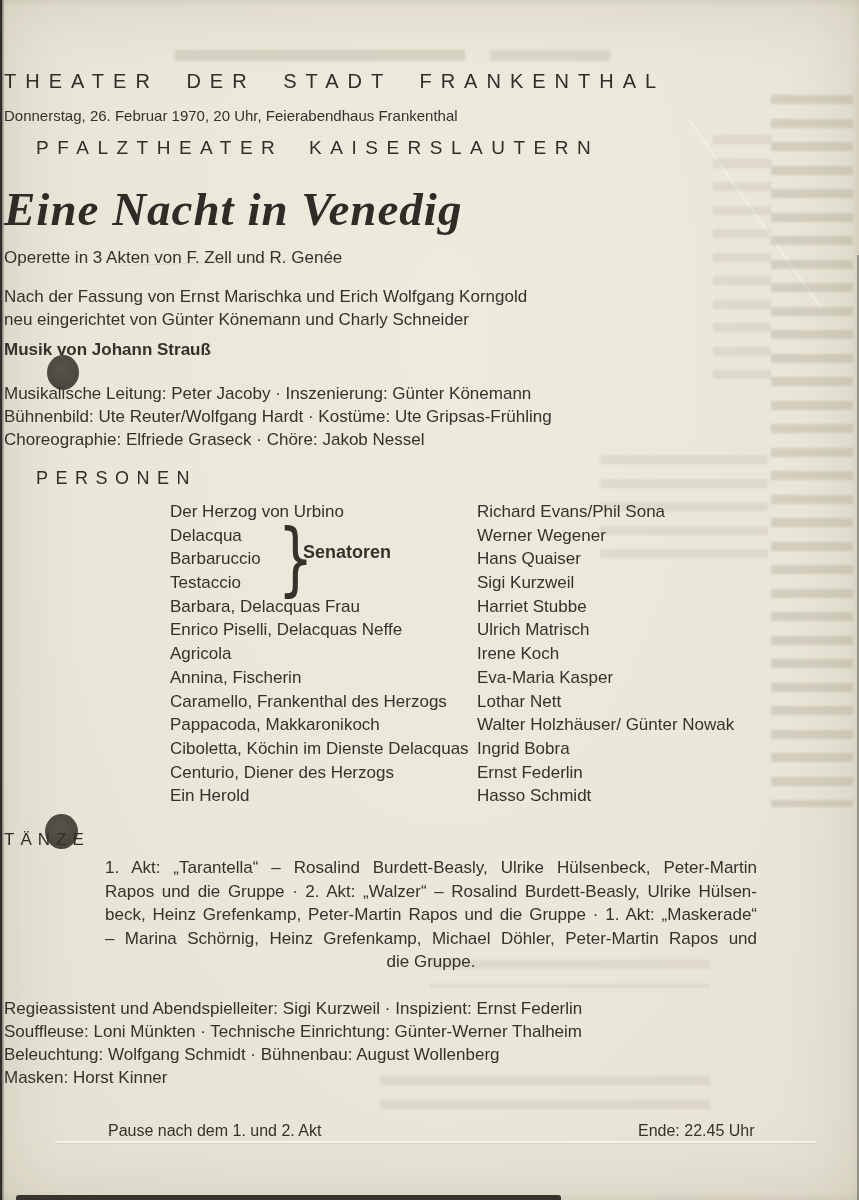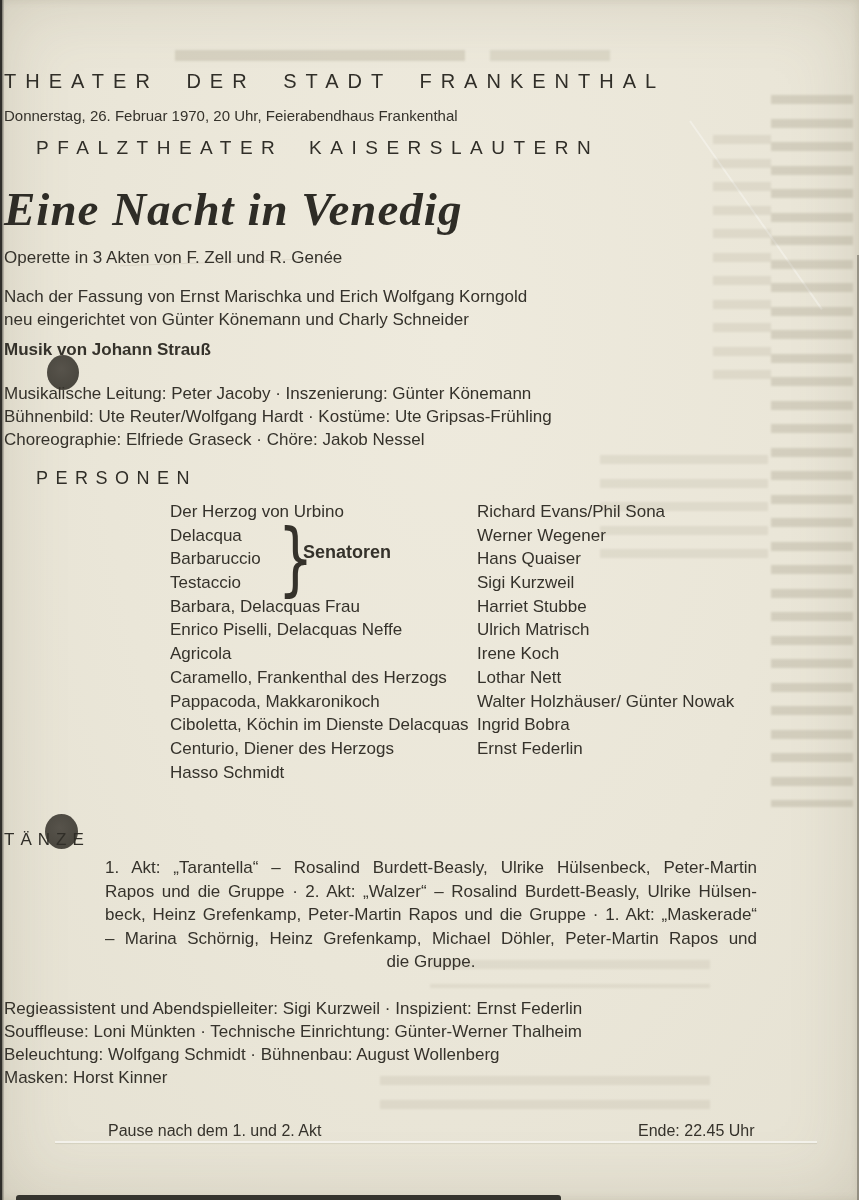--- a/index.html
+++ b/index.html
@@ -133,36 +133,41 @@
     </div>
     <div class="prow">
       <span class="role">Enrico Piselli, Delacquas Neffe</span>
       <span class="cast">Ulrich Matrisch</span>
     </div>
     <div class="prow">
       <span class="role">Agricola</span>
       <span class="cast">Irene Koch</span>
     </div>
     <div class="prow">
+      <span class="role">Annina, Fischerin</span>
+      <span class="cast">Eva-Maria Kasper</span>
+    </div>
+    <div class="prow">
       <span class="role">Caramello, Frankenthal des Herzogs</span>
       <span class="cast">Lothar Nett</span>
     </div>
     <div class="prow">
       <span class="role">Pappacoda, Makkaronikoch</span>
       <span class="cast">Walter Holzhäuser/ Günter Nowak</span>
     </div>
     <div class="prow">
       <span class="role">Ciboletta, Köchin im Dienste Delacquas</span>
       <span class="cast">Ingrid Bobra</span>
     </div>
     <div class="prow">
       <span class="role">Centurio, Diener des Herzogs</span>
       <span class="cast">Ernst Federlin</span>
     </div>
     <div class="prow">
+      <span class="role">Ein Herold</span>
       <span class="cast">Hasso Schmidt</span>
     </div>
 
     <div class="abs brace">}</div>
     <div class="abs sen-label">Senatoren</div>
   </div>
 
   <div class="abs center taenze-head" style="top:830px">TÄNZE</div>
   <div class="abs tline" style="top:858px">1. Akt: „Tarantella“ – Rosalind Burdett-Beasly, Ulrike Hülsenbeck, Peter-Martin</div>
   <div class="abs tline" style="top:881.5px">Rapos und die Gruppe · 2. Akt: „Walzer“ – Rosalind Burdett-Beasly, Ulrike Hülsen-</div>

